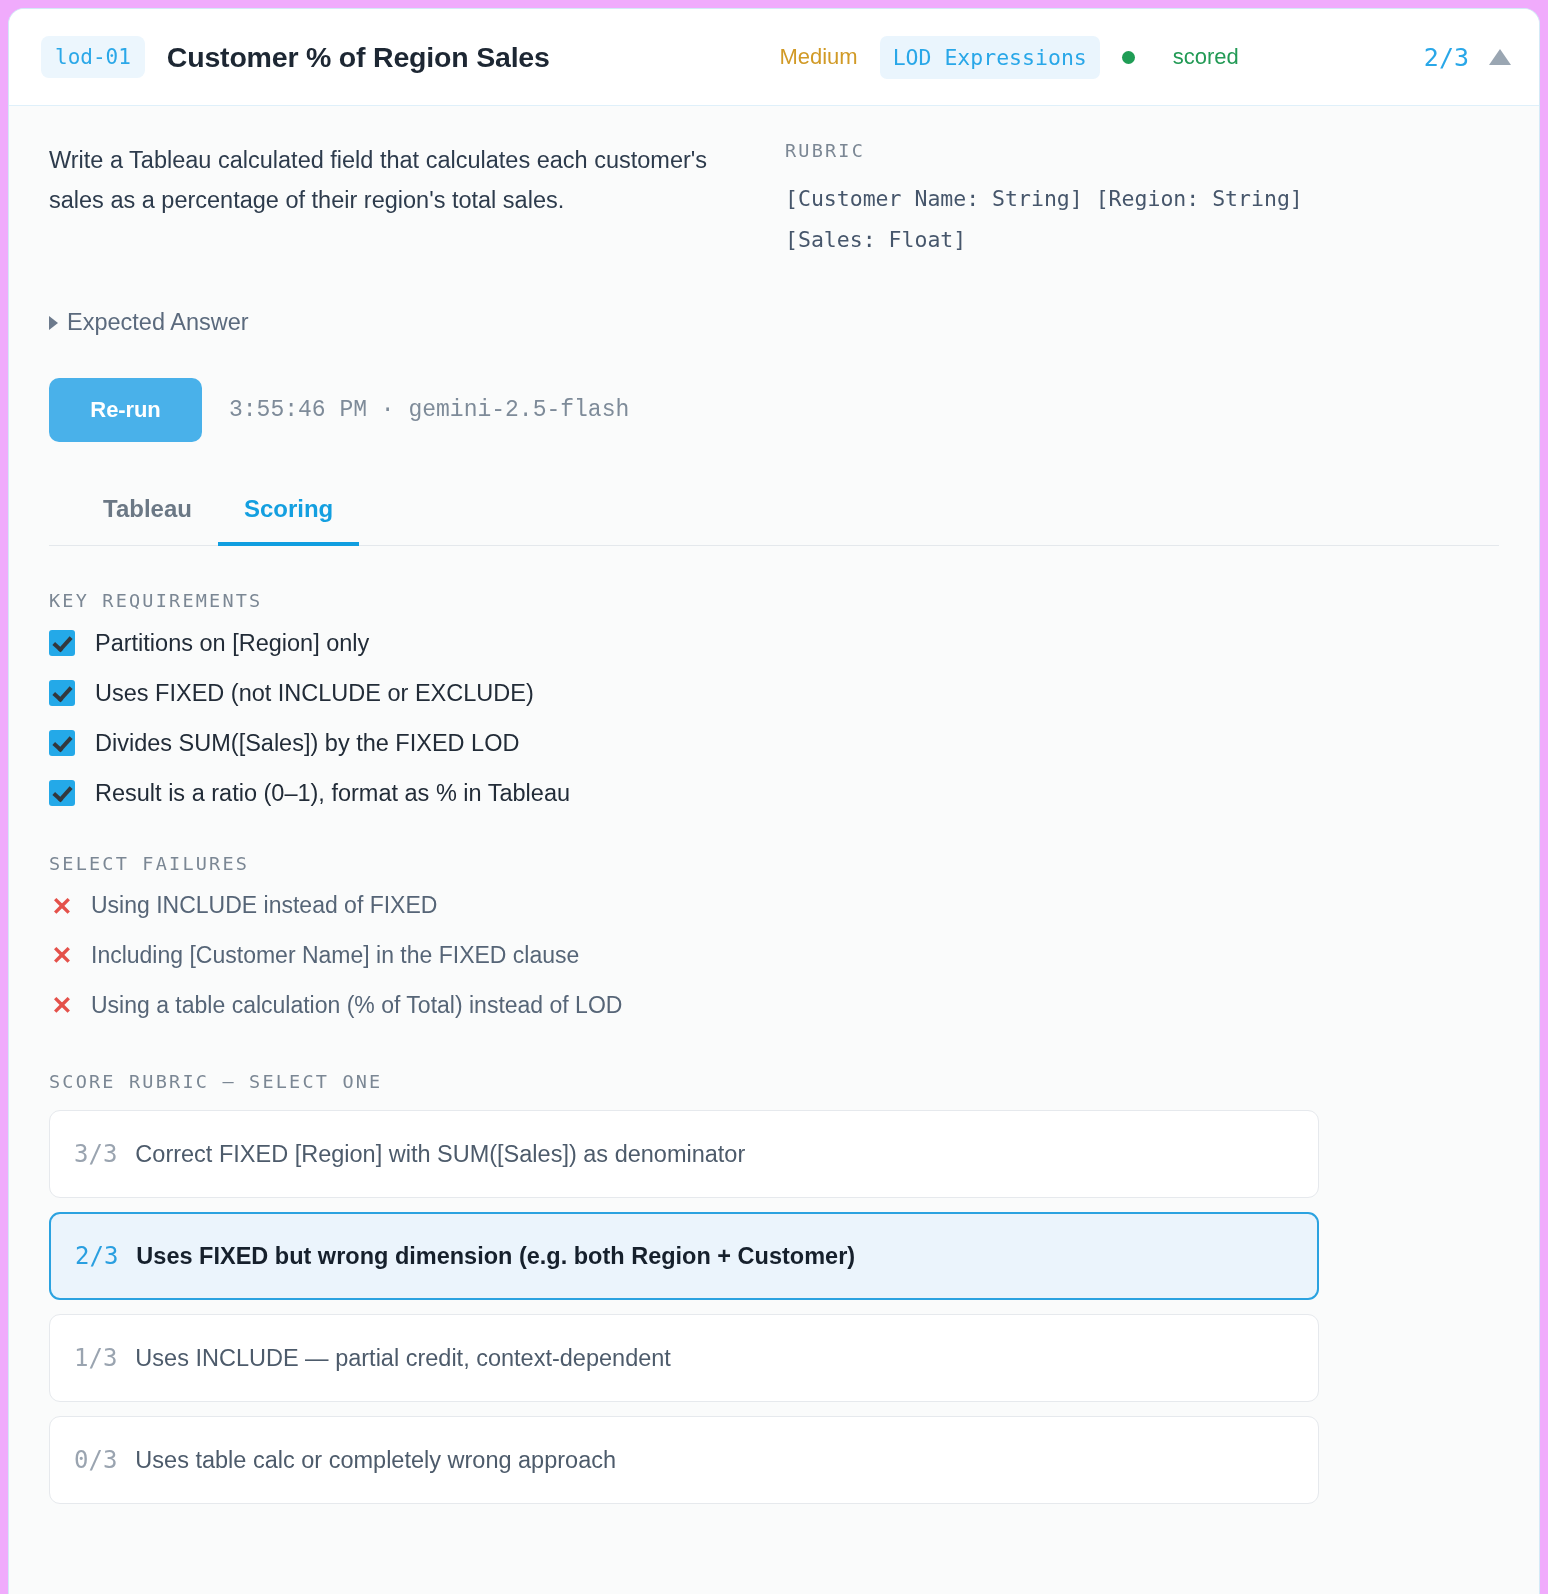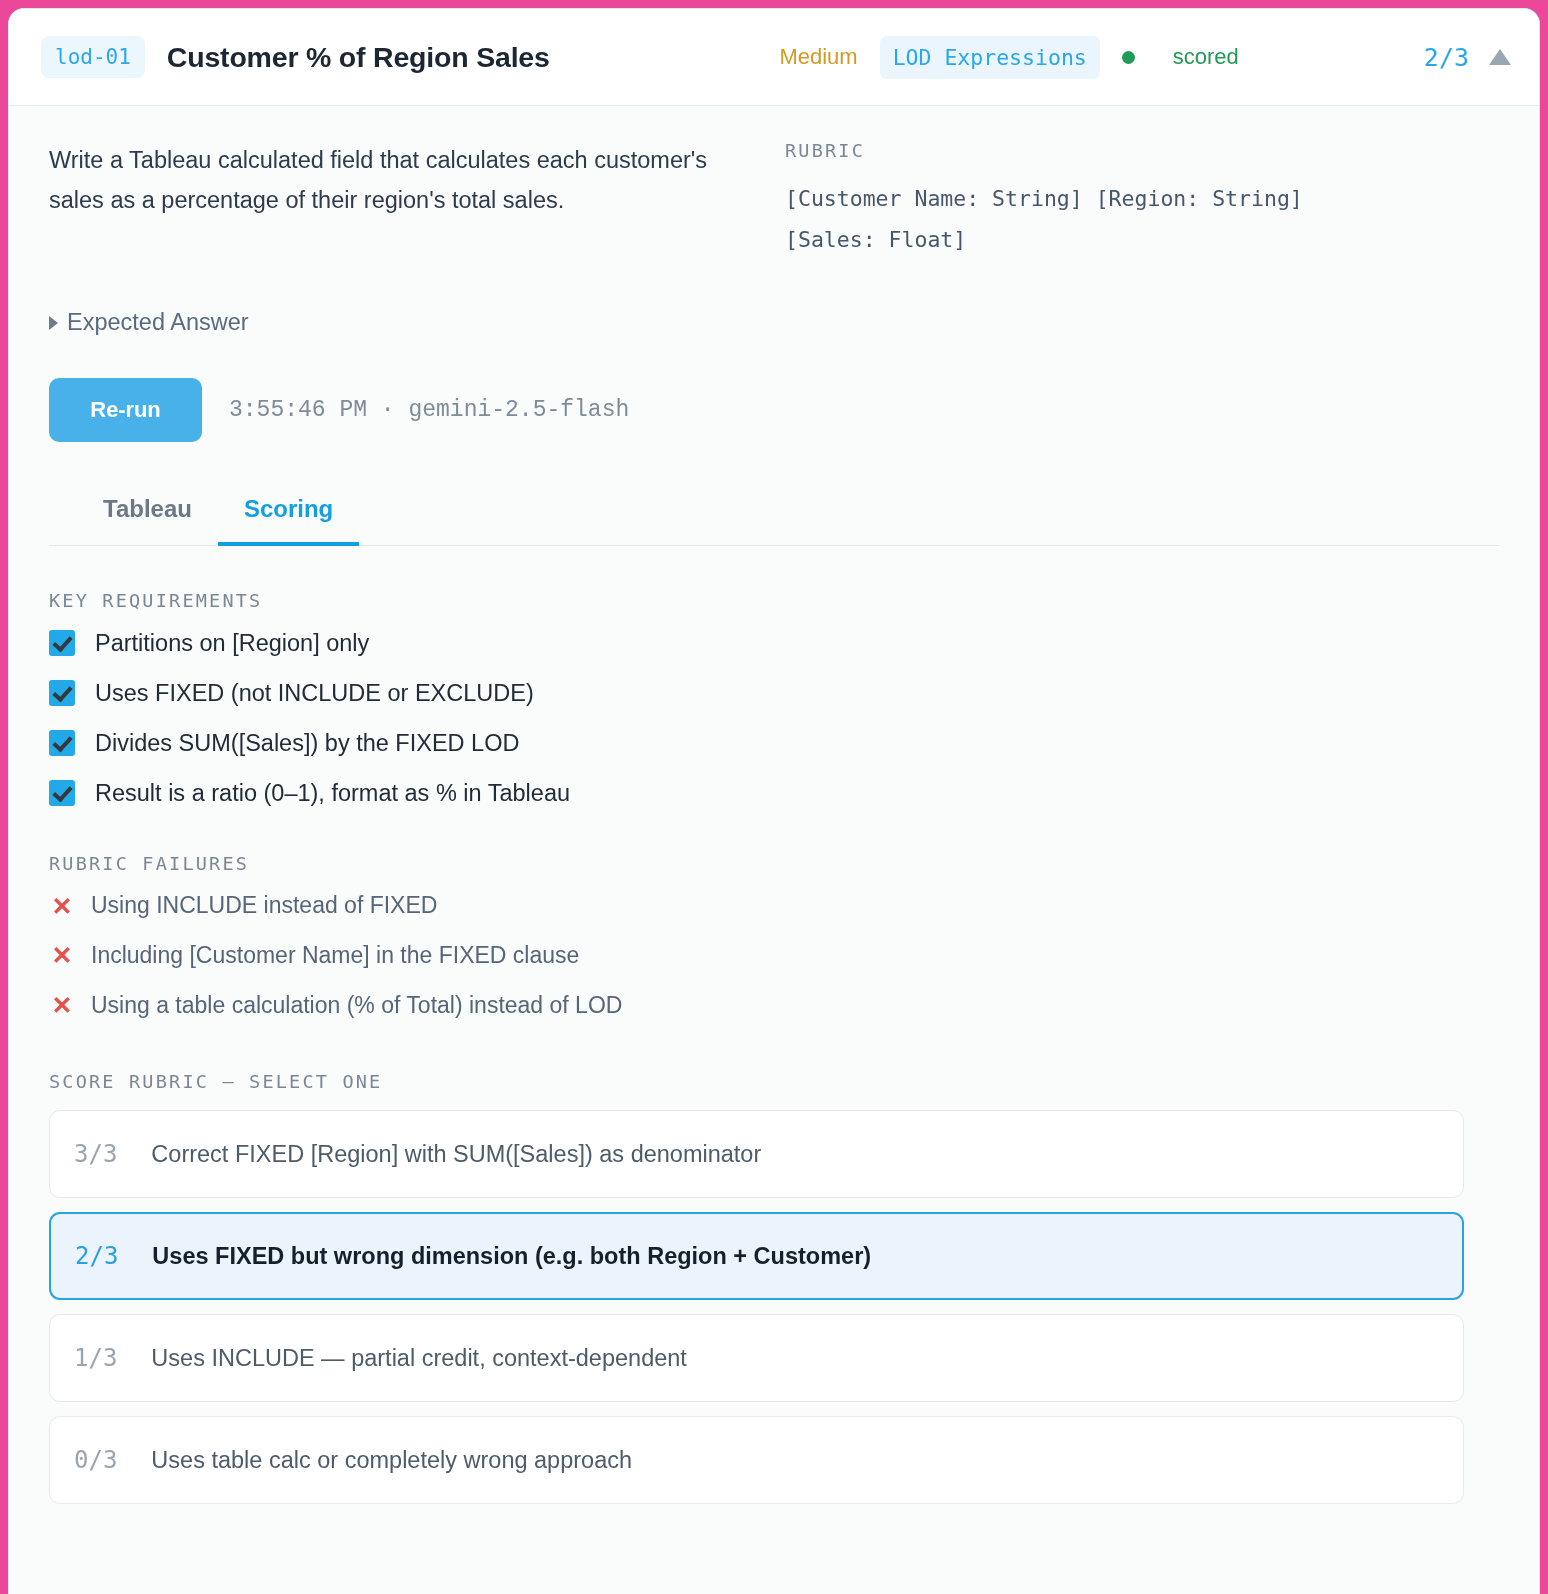--- a/index.html
+++ b/index.html
@@ -12,21 +12,21 @@
     height: 1594px;
     font-family: "Liberation Sans", sans-serif;
     -webkit-font-smoothing: antialiased;
   }
   .page {
     position: relative;
     width: 1548px;
     height: 1594px;
     box-sizing: border-box;
     padding: 8px 8px 0 8px;
-    background: #ec4899;
+    background: #f0abfc;
   }
   .card {
     position: relative;
     width: 1532px;
     min-height: 1586px;
     box-sizing: border-box;
     border: 1px solid #d3eaf7;
     border-bottom: none;
     border-radius: 16px 16px 0 0;
     background: #fafbfb;
@@ -263,29 +263,28 @@
     font-size: 23px;
     color: #566577;
     line-height: 1.2;
   }
 
   .rubric-block { margin-top: 52px; padding-bottom: 20px; }
   .rubric-option {
     display: flex;
     align-items: center;
     box-sizing: border-box;
-    width: 1415px;
+    width: 1270px;
     min-height: 88px;
     border: 1px solid #e6e9ed;
     border-radius: 11px;
     background: #ffffff;
     padding: 0 24px;
     margin-bottom: 14px;
     cursor: pointer;
-    gap: 16px;
   }
   .rubric-option.selected {
     border: 2px solid #2ba2e0;
     background: #ebf4fc;
   }
   .rubric-score {
     font-family: "DejaVu Sans Mono", monospace;
     font-size: 24px;
     color: #9aa4b0;
     margin-right: 18px;
@@ -365,21 +364,21 @@
             <span class="req-check"></span>
             <span class="req-text">Divides SUM([Sales]) by the FIXED LOD</span>
           </div>
           <div class="req-item">
             <span class="req-check"></span>
             <span class="req-text">Result is a ratio (0–1), format as % in Tableau</span>
           </div>
         </div>
 
         <div class="fail-block">
-          <div class="section-label">RUBRIC FAILURES</div>
+          <div class="section-label">SELECT FAILURES</div>
           <div class="fail-item">
             <span class="fail-x">✕</span>
             <span class="fail-text">Using INCLUDE instead of FIXED</span>
           </div>
           <div class="fail-item">
             <span class="fail-x">✕</span>
             <span class="fail-text">Including [Customer Name] in the FIXED clause</span>
           </div>
           <div class="fail-item">
             <span class="fail-x">✕</span>

